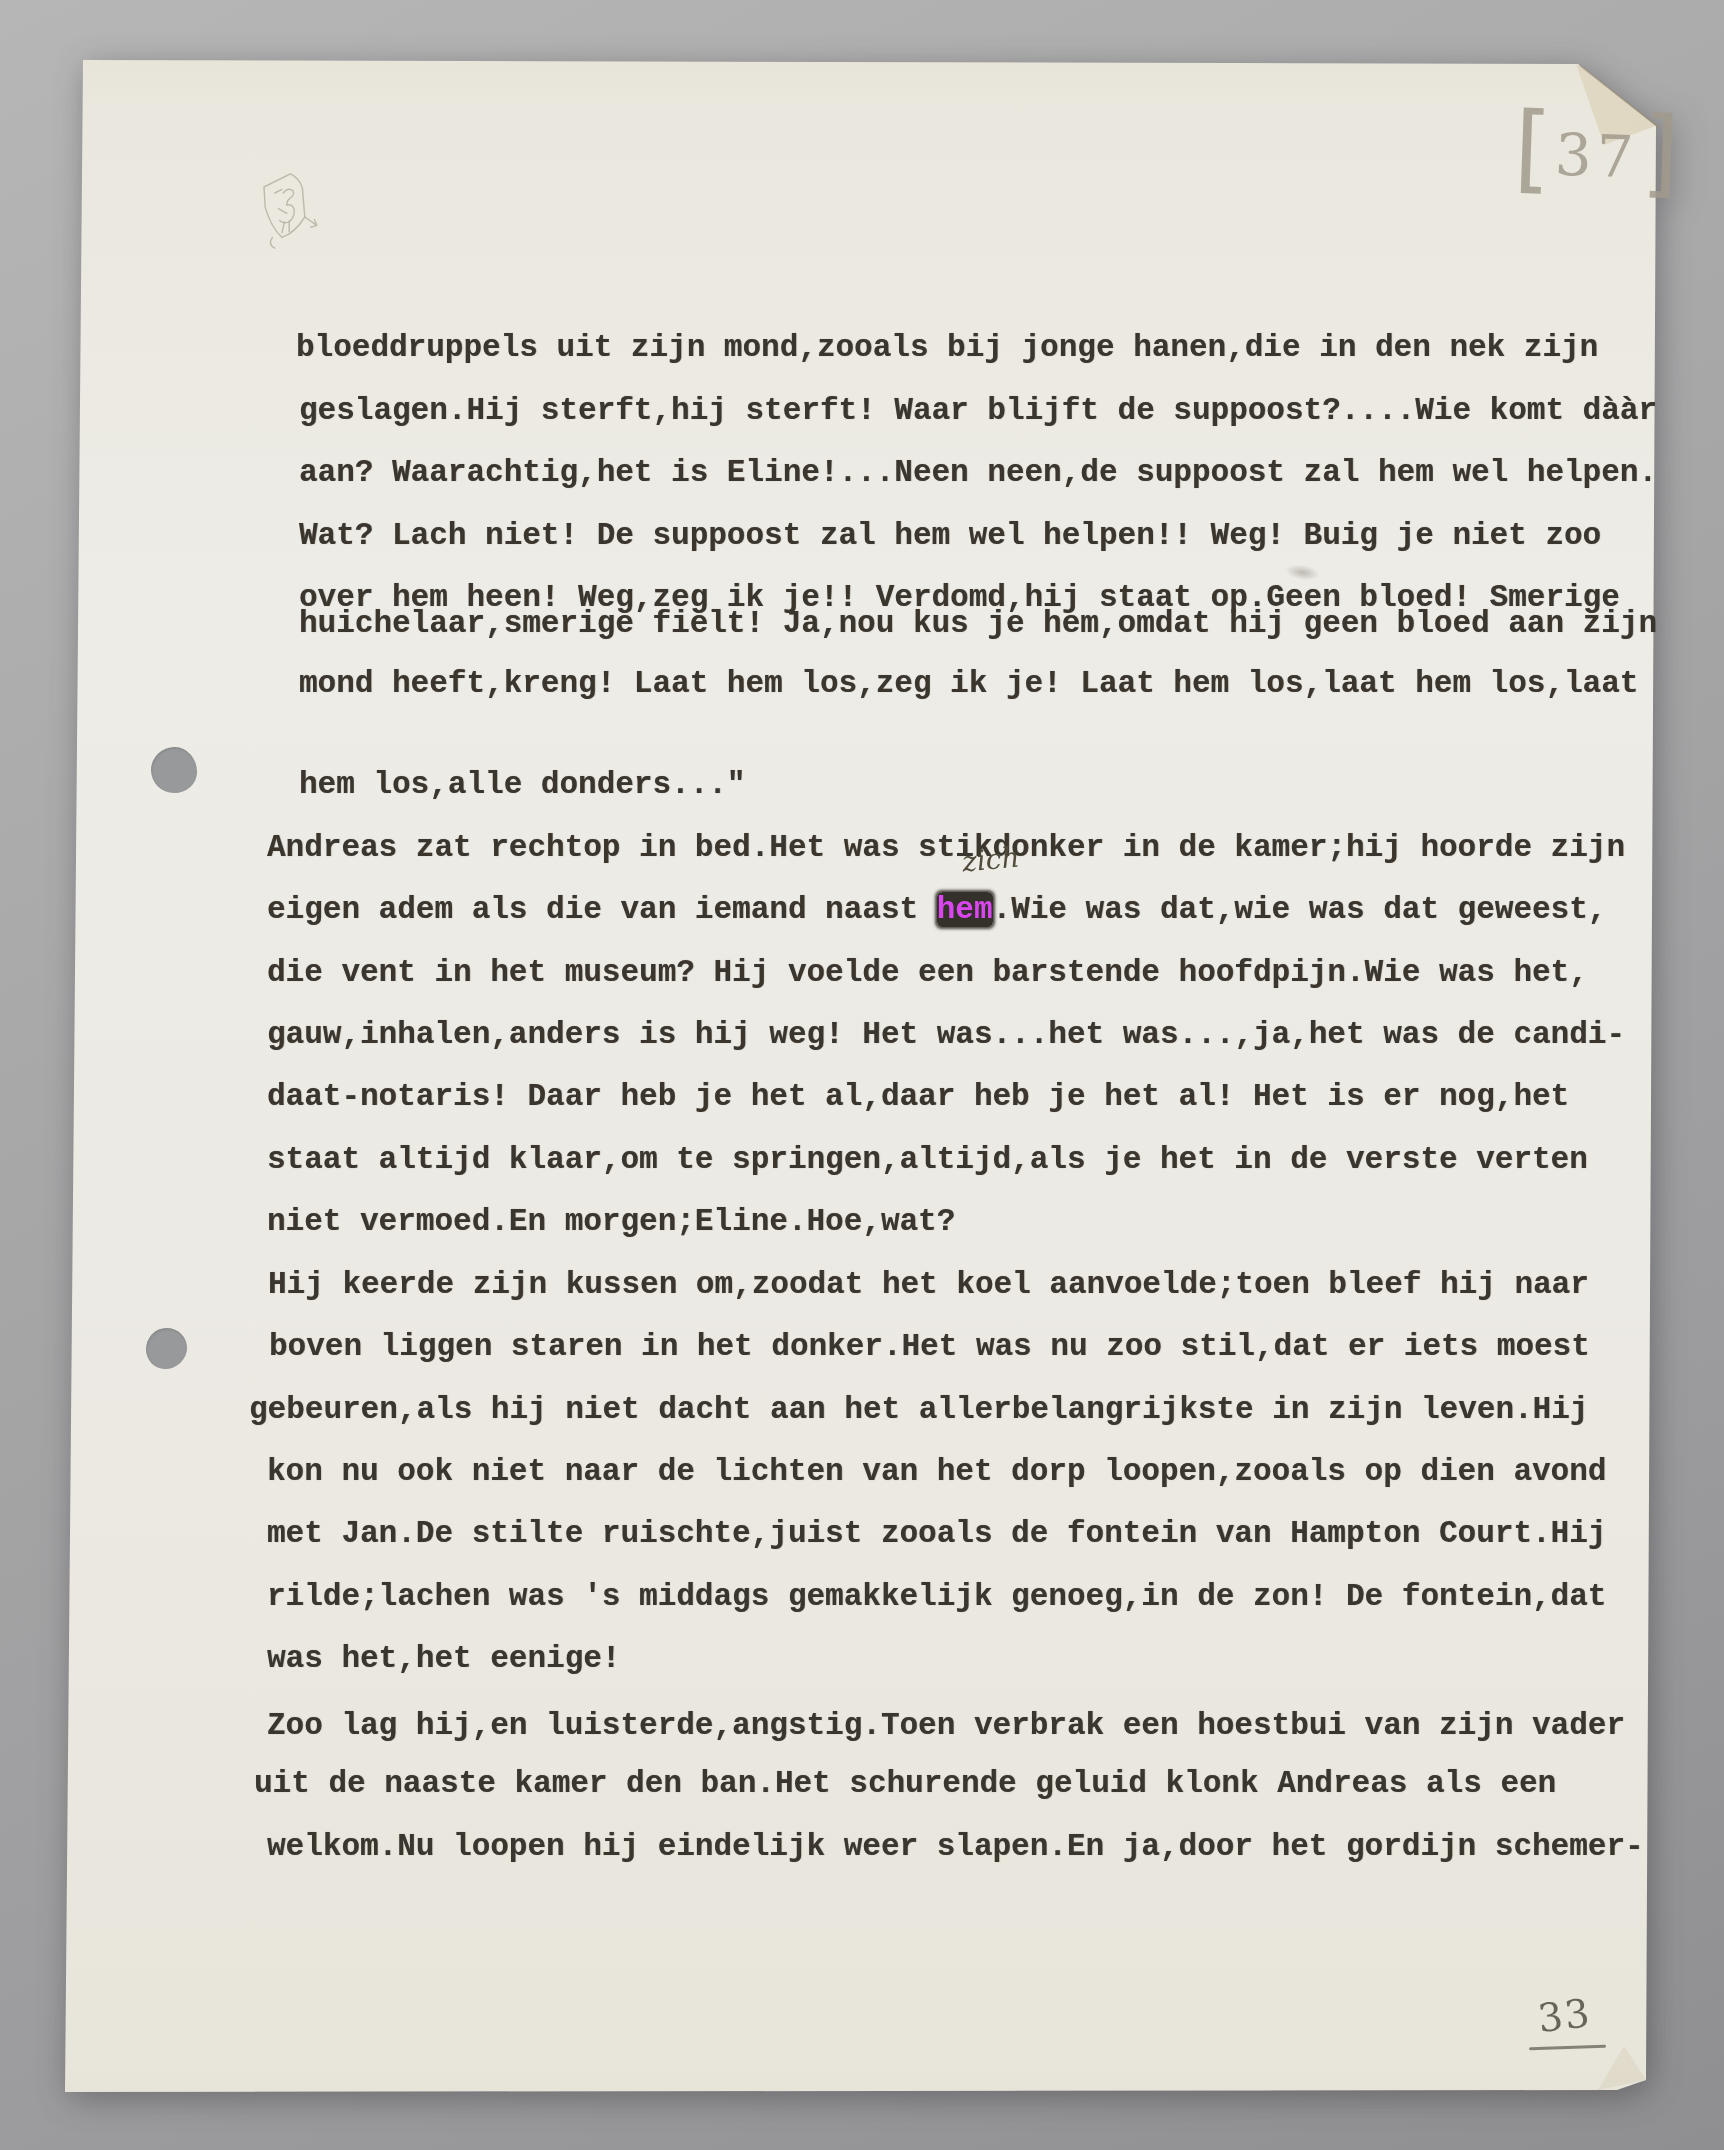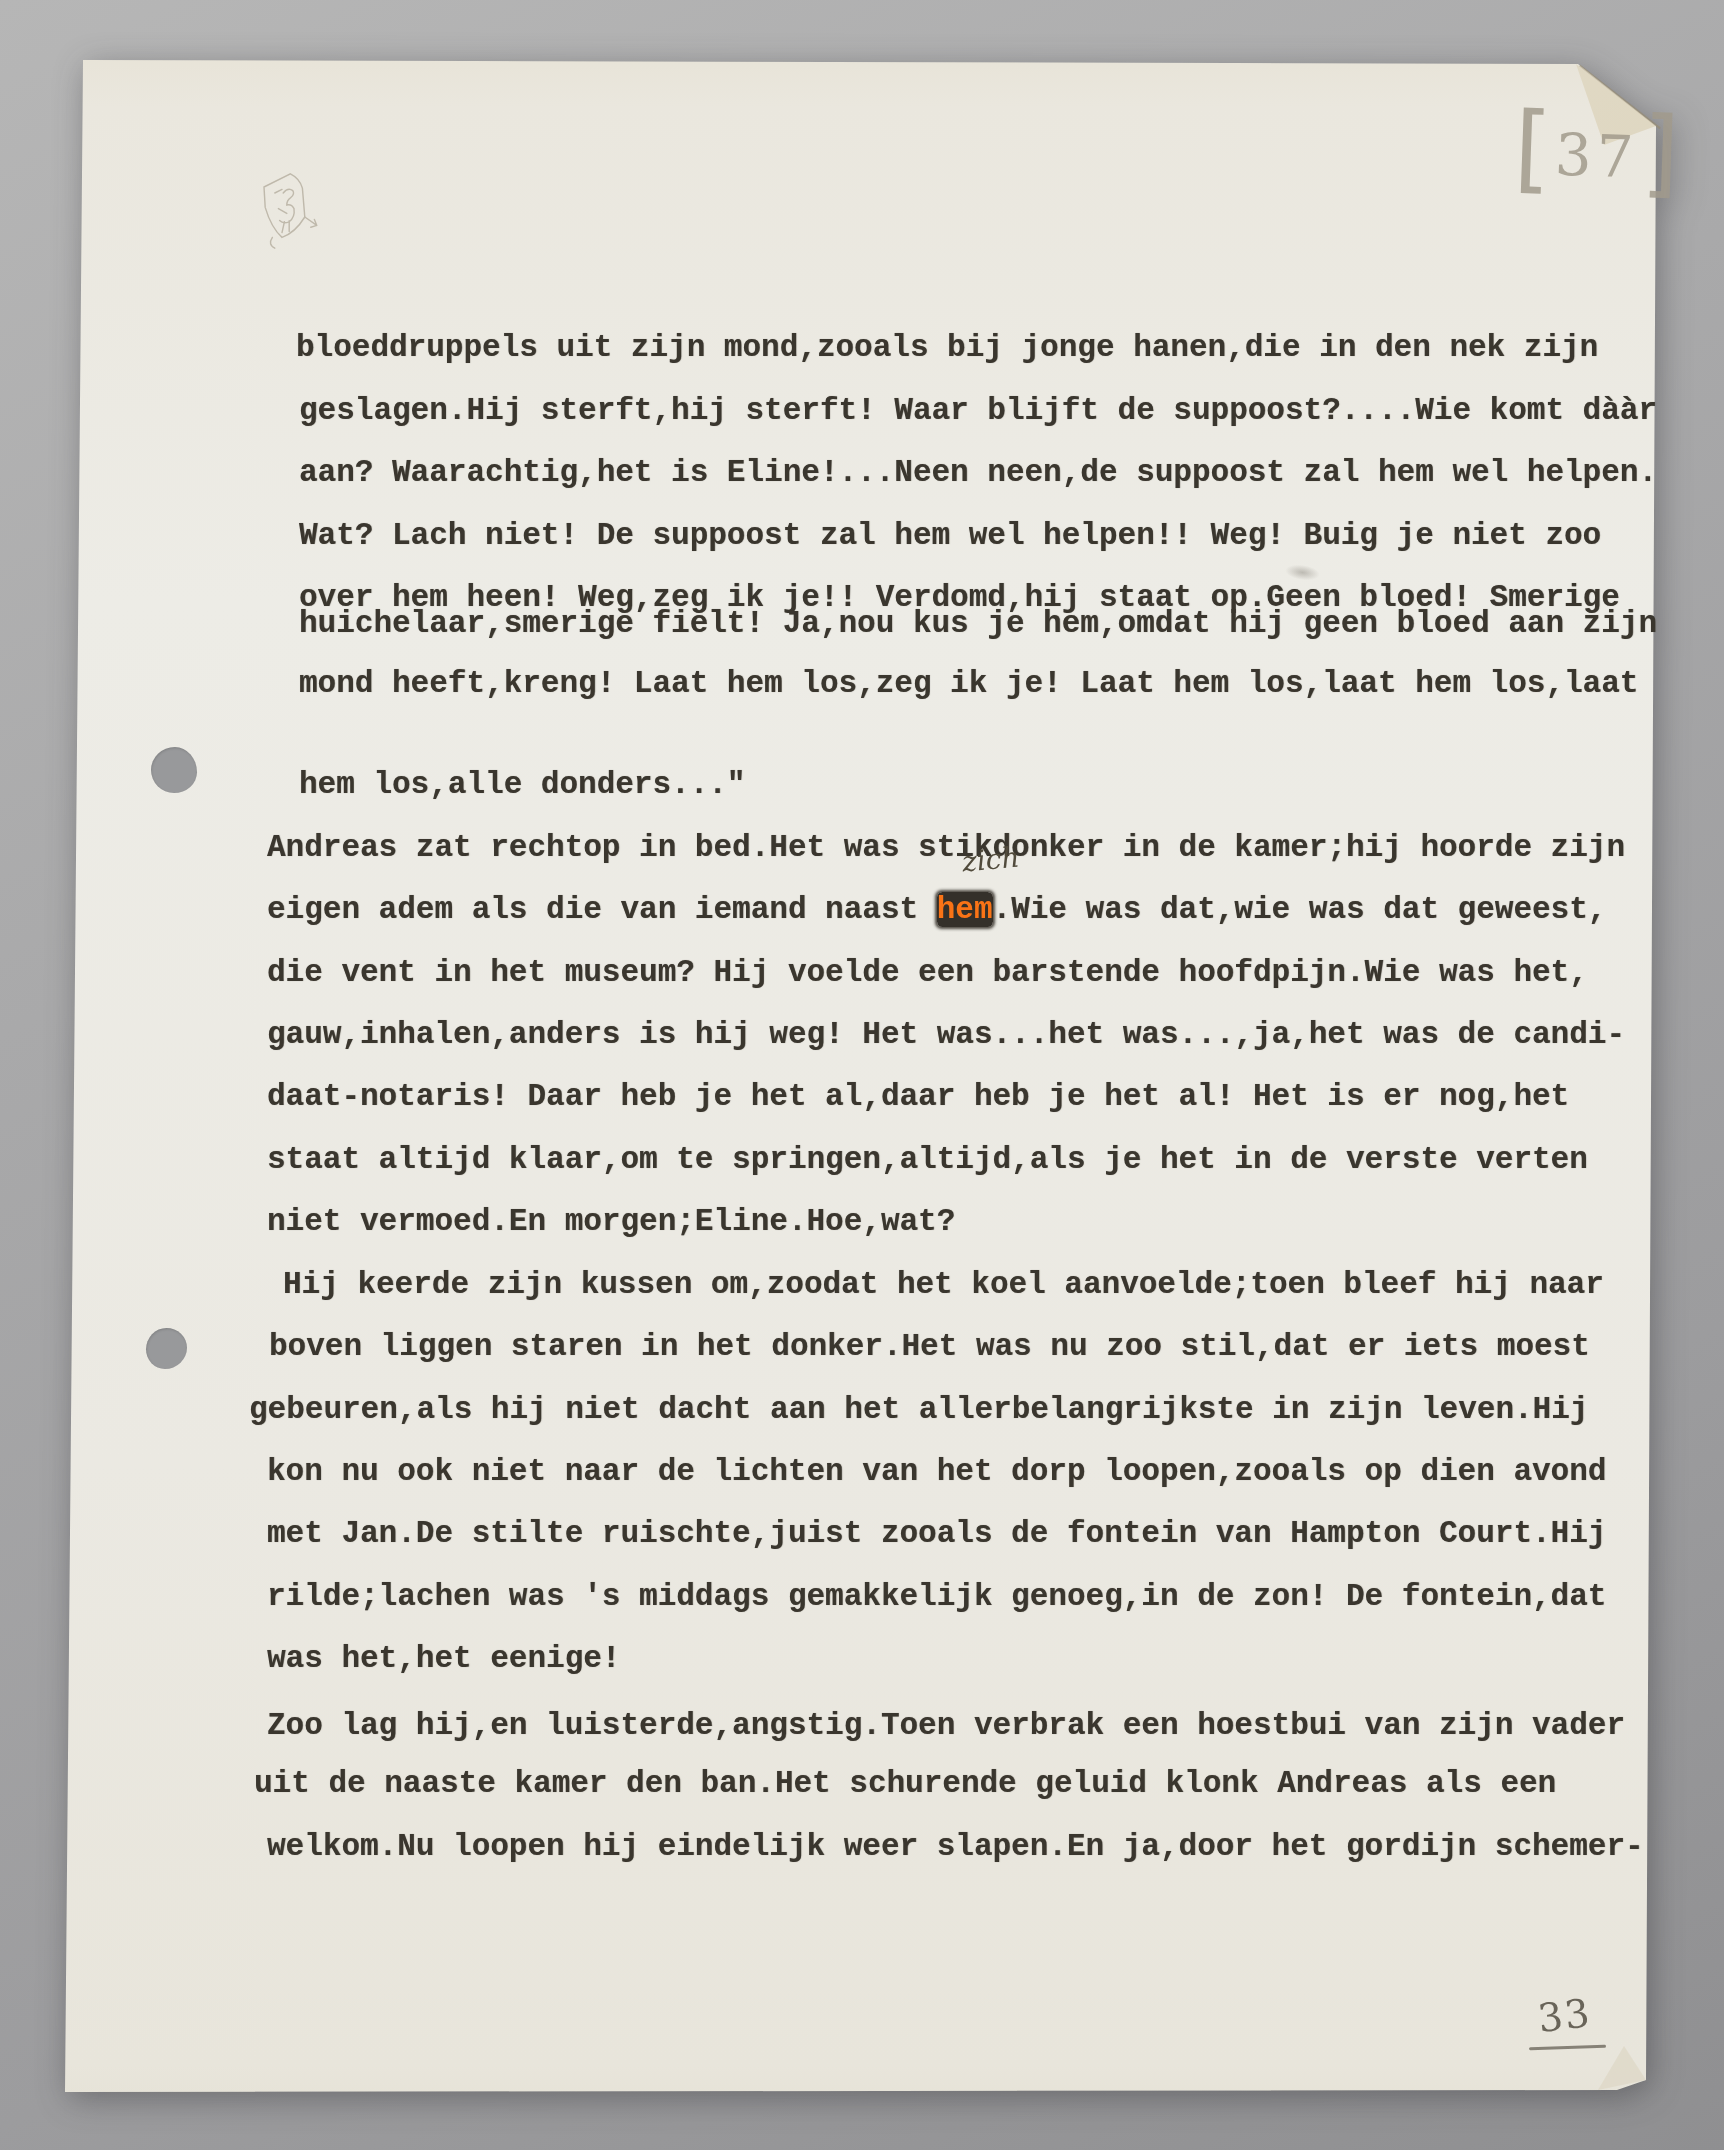--- a/index.html
+++ b/index.html
@@ -51,21 +51,21 @@
   }
   .tline{
     position:absolute;
     white-space:pre;
     font:700 31px/36px "Liberation Mono",monospace;
     color:#3a362e;
     text-shadow:0.4px 0.4px 0.8px rgba(58,54,46,.55);
   }
   .struck{
     background:#34302a;
-    color:#f97316;
+    color:#d946ef;
     border-radius:5.4px;
     box-shadow:0 0 3px 1.2px rgba(49,45,38,.85);
     margin-top:21px;
   }
   .hw{position:absolute;color:#55503f;}
   .zich{
     font:italic 28px/28px "DejaVu Serif",serif;
     left:962px;top:846px;
     transform:rotate(-5deg);
     color:#514b3c;
@@ -138,21 +138,21 @@
         <div class="tline" style="top: 606px; left: 299px;">huichelaar,smerige fielt! Ja,nou kus je hem,omdat hij geen bloed aan zijn</div>
         <div class="tline" style="top: 666px; left: 299px;">mond heeft,kreng! Laat hem los,zeg ik je! Laat hem los,laat hem los,laat</div>
         <div class="tline" style="top: 767px; left: 299px;">hem los,alle donders..."</div>
         <div class="tline" style="top: 830px; left: 267px;">Andreas zat rechtop in bed.Het was stikdonker in de kamer;hij hoorde zijn</div>
         <div class="tline" style="top: 892px; left: 267px;"><span>eigen adem als die van iemand naast </span><span class="struck">hem</span><span>.Wie was dat,wie was dat geweest,</span></div>
         <div class="tline" style="top: 955px; left: 267px;">die vent in het museum? Hij voelde een barstende hoofdpijn.Wie was het,</div>
         <div class="tline" style="top: 1017px; left: 267px;">gauw,inhalen,anders is hij weg! Het was...het was...,ja,het was de candi-</div>
         <div class="tline" style="top: 1079px; left: 267px;">daat-notaris! Daar heb je het al,daar heb je het al! Het is er nog,het</div>
         <div class="tline" style="top: 1142px; left: 267px;">staat altijd klaar,om te springen,altijd,als je het in de verste verten</div>
         <div class="tline" style="top: 1204px; left: 267px;">niet vermoed.En morgen;Eline.Hoe,wat?</div>
-        <div class="tline" style="top: 1267px; left: 283px;">Hij keerde zijn kussen om,zoodat het koel aanvoelde;toen bleef hij naar</div>
+        <div class="tline" style="top: 1267px; left: 268px;">Hij keerde zijn kussen om,zoodat het koel aanvoelde;toen bleef hij naar</div>
         <div class="tline" style="top: 1329px; left: 269px;">boven liggen staren in het donker.Het was nu zoo stil,dat er iets moest</div>
         <div class="tline" style="top: 1392px; left: 249px; text-align: right;">gebeuren,als hij niet dacht aan het allerbelangrijkste in zijn leven.Hij</div>
         <div class="tline" style="top: 1454px; left: 267px;">kon nu ook niet naar de lichten van het dorp loopen,zooals op dien avond</div>
         <div class="tline" style="top: 1516px; left: 267px;">met Jan.De stilte ruischte,juist zooals de fontein van Hampton Court.Hij</div>
         <div class="tline" style="top: 1579px; left: 267px;">rilde;lachen was 's middags gemakkelijk genoeg,in de zon! De fontein,dat</div>
         <div class="tline" style="top: 1641px; left: 267px;">was het,het eenige!</div>
         <div class="tline" style="top: 1708px; left: 267px;">Zoo lag hij,en luisterde,angstig.Toen verbrak een hoestbui van zijn vader</div>
         <div class="tline" style="top: 1766px; left: 254px;">uit de naaste kamer den ban.Het schurende geluid klonk Andreas als een</div>
         <div class="tline" style="top: 1829px; left: 267px;">welkom.Nu loopen hij eindelijk weer slapen.En ja,door het gordijn schemer-</div>
       </div>

